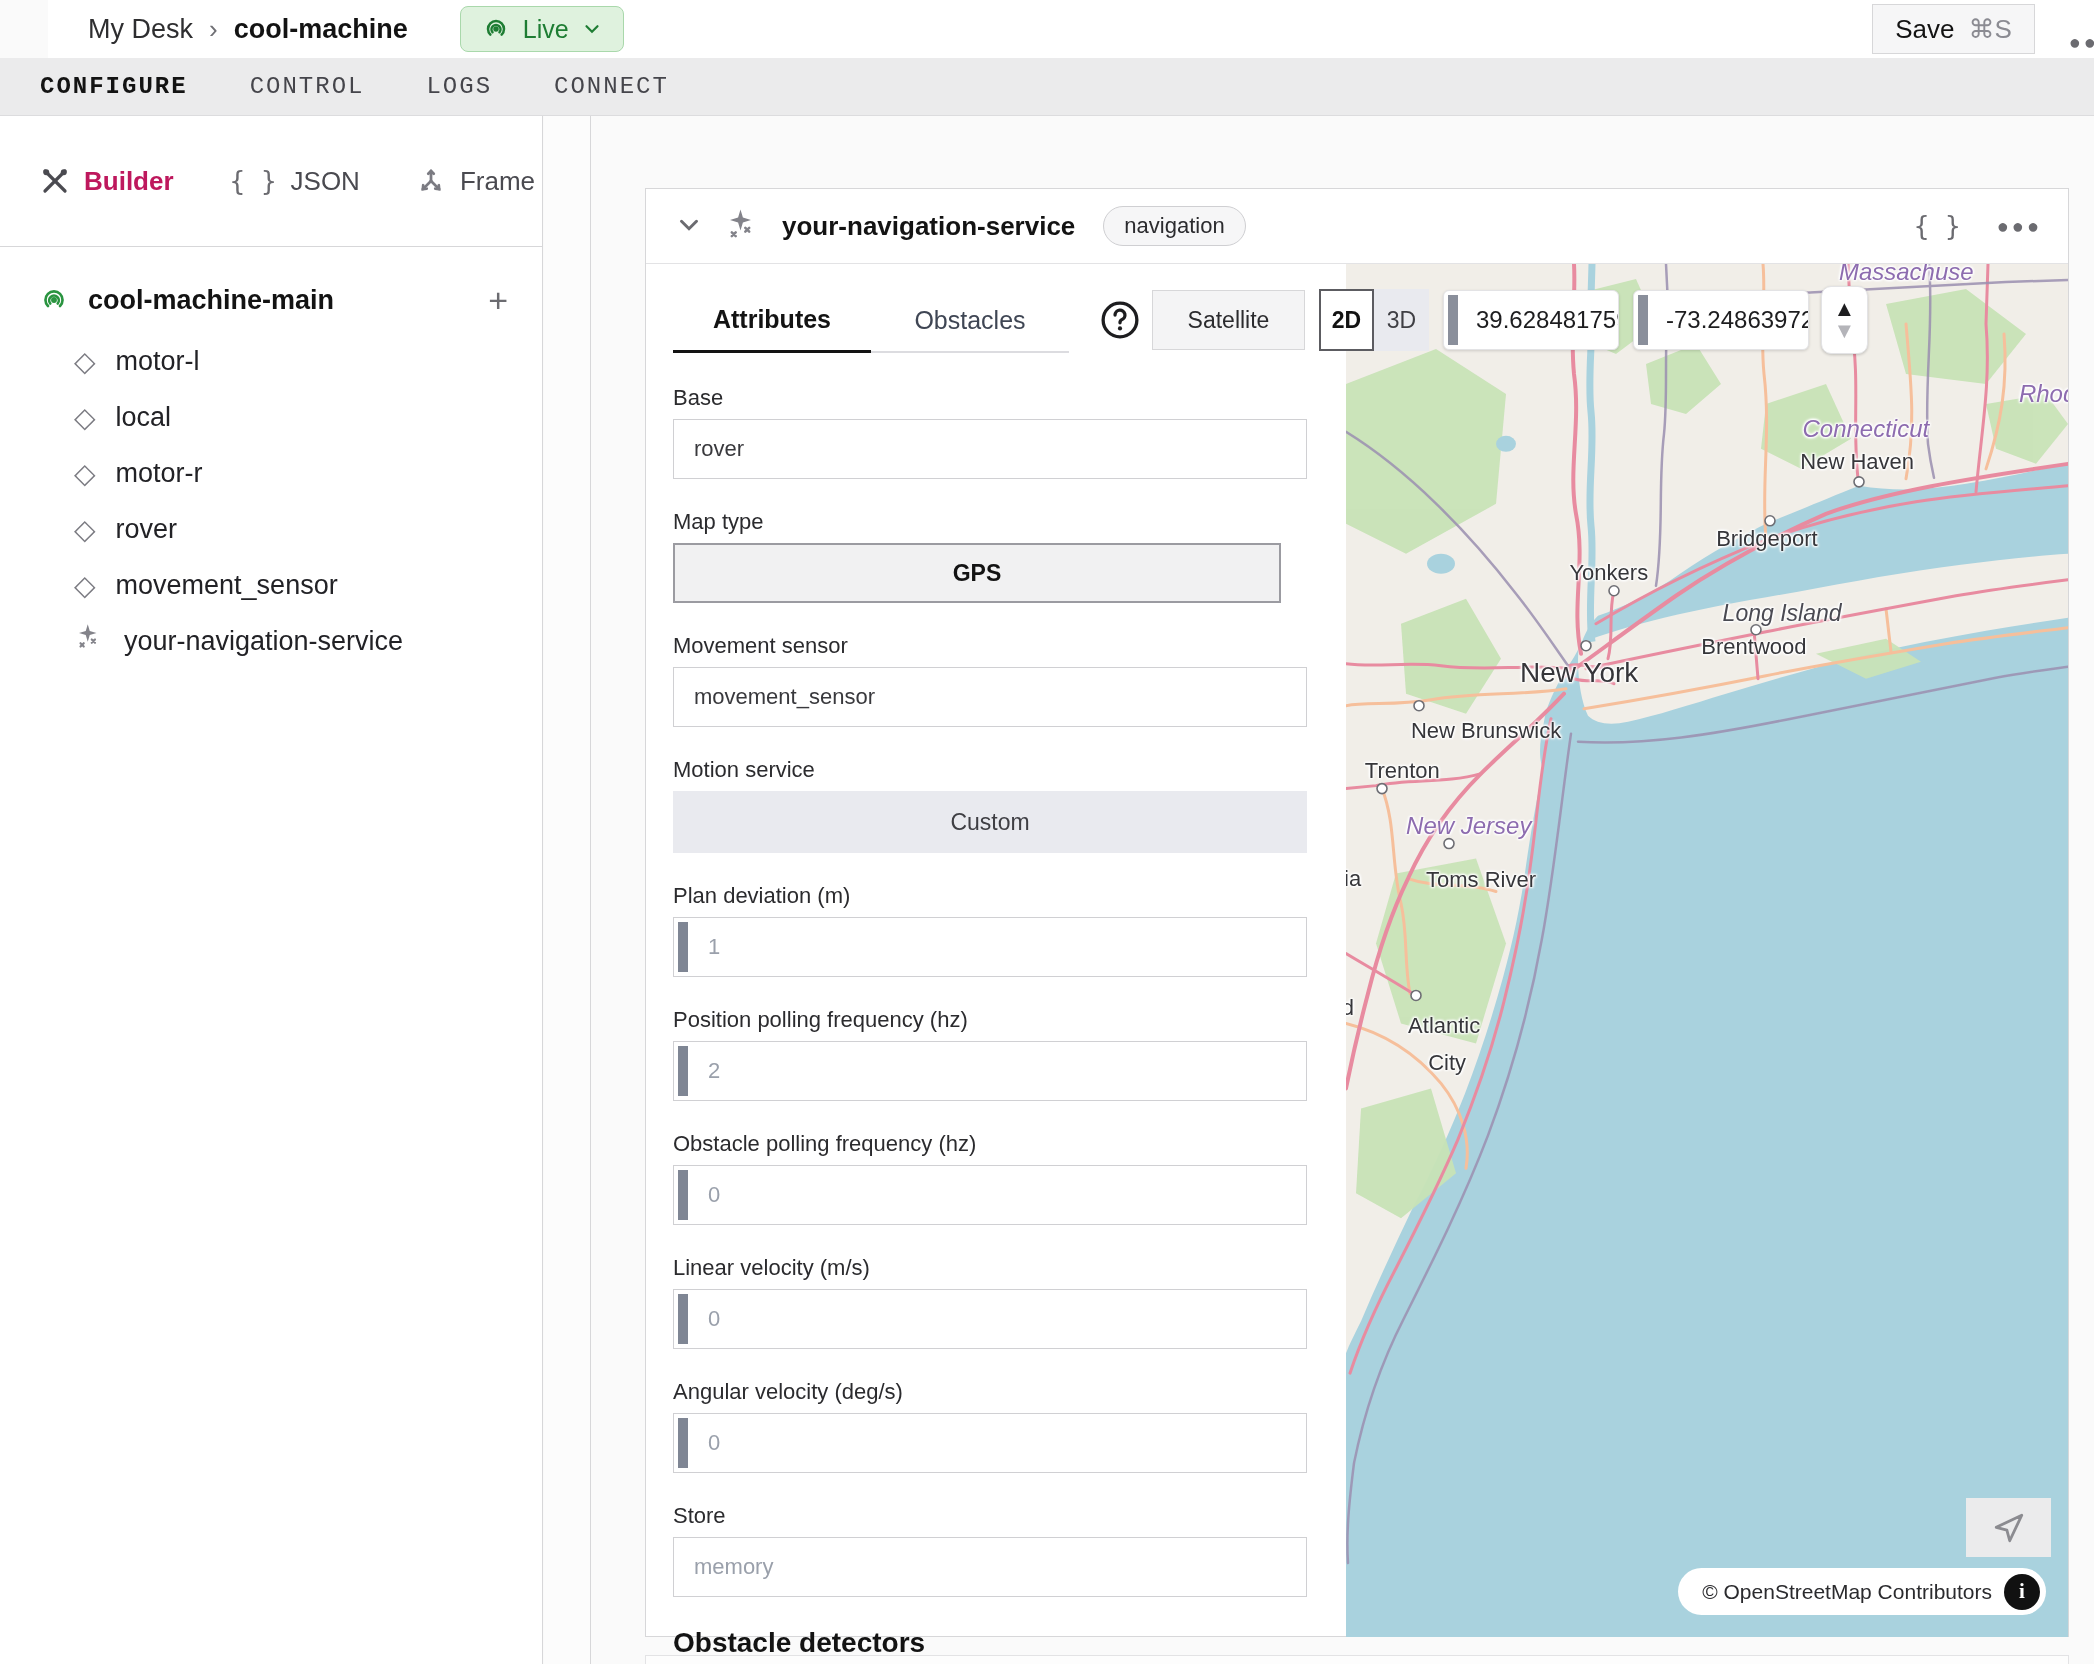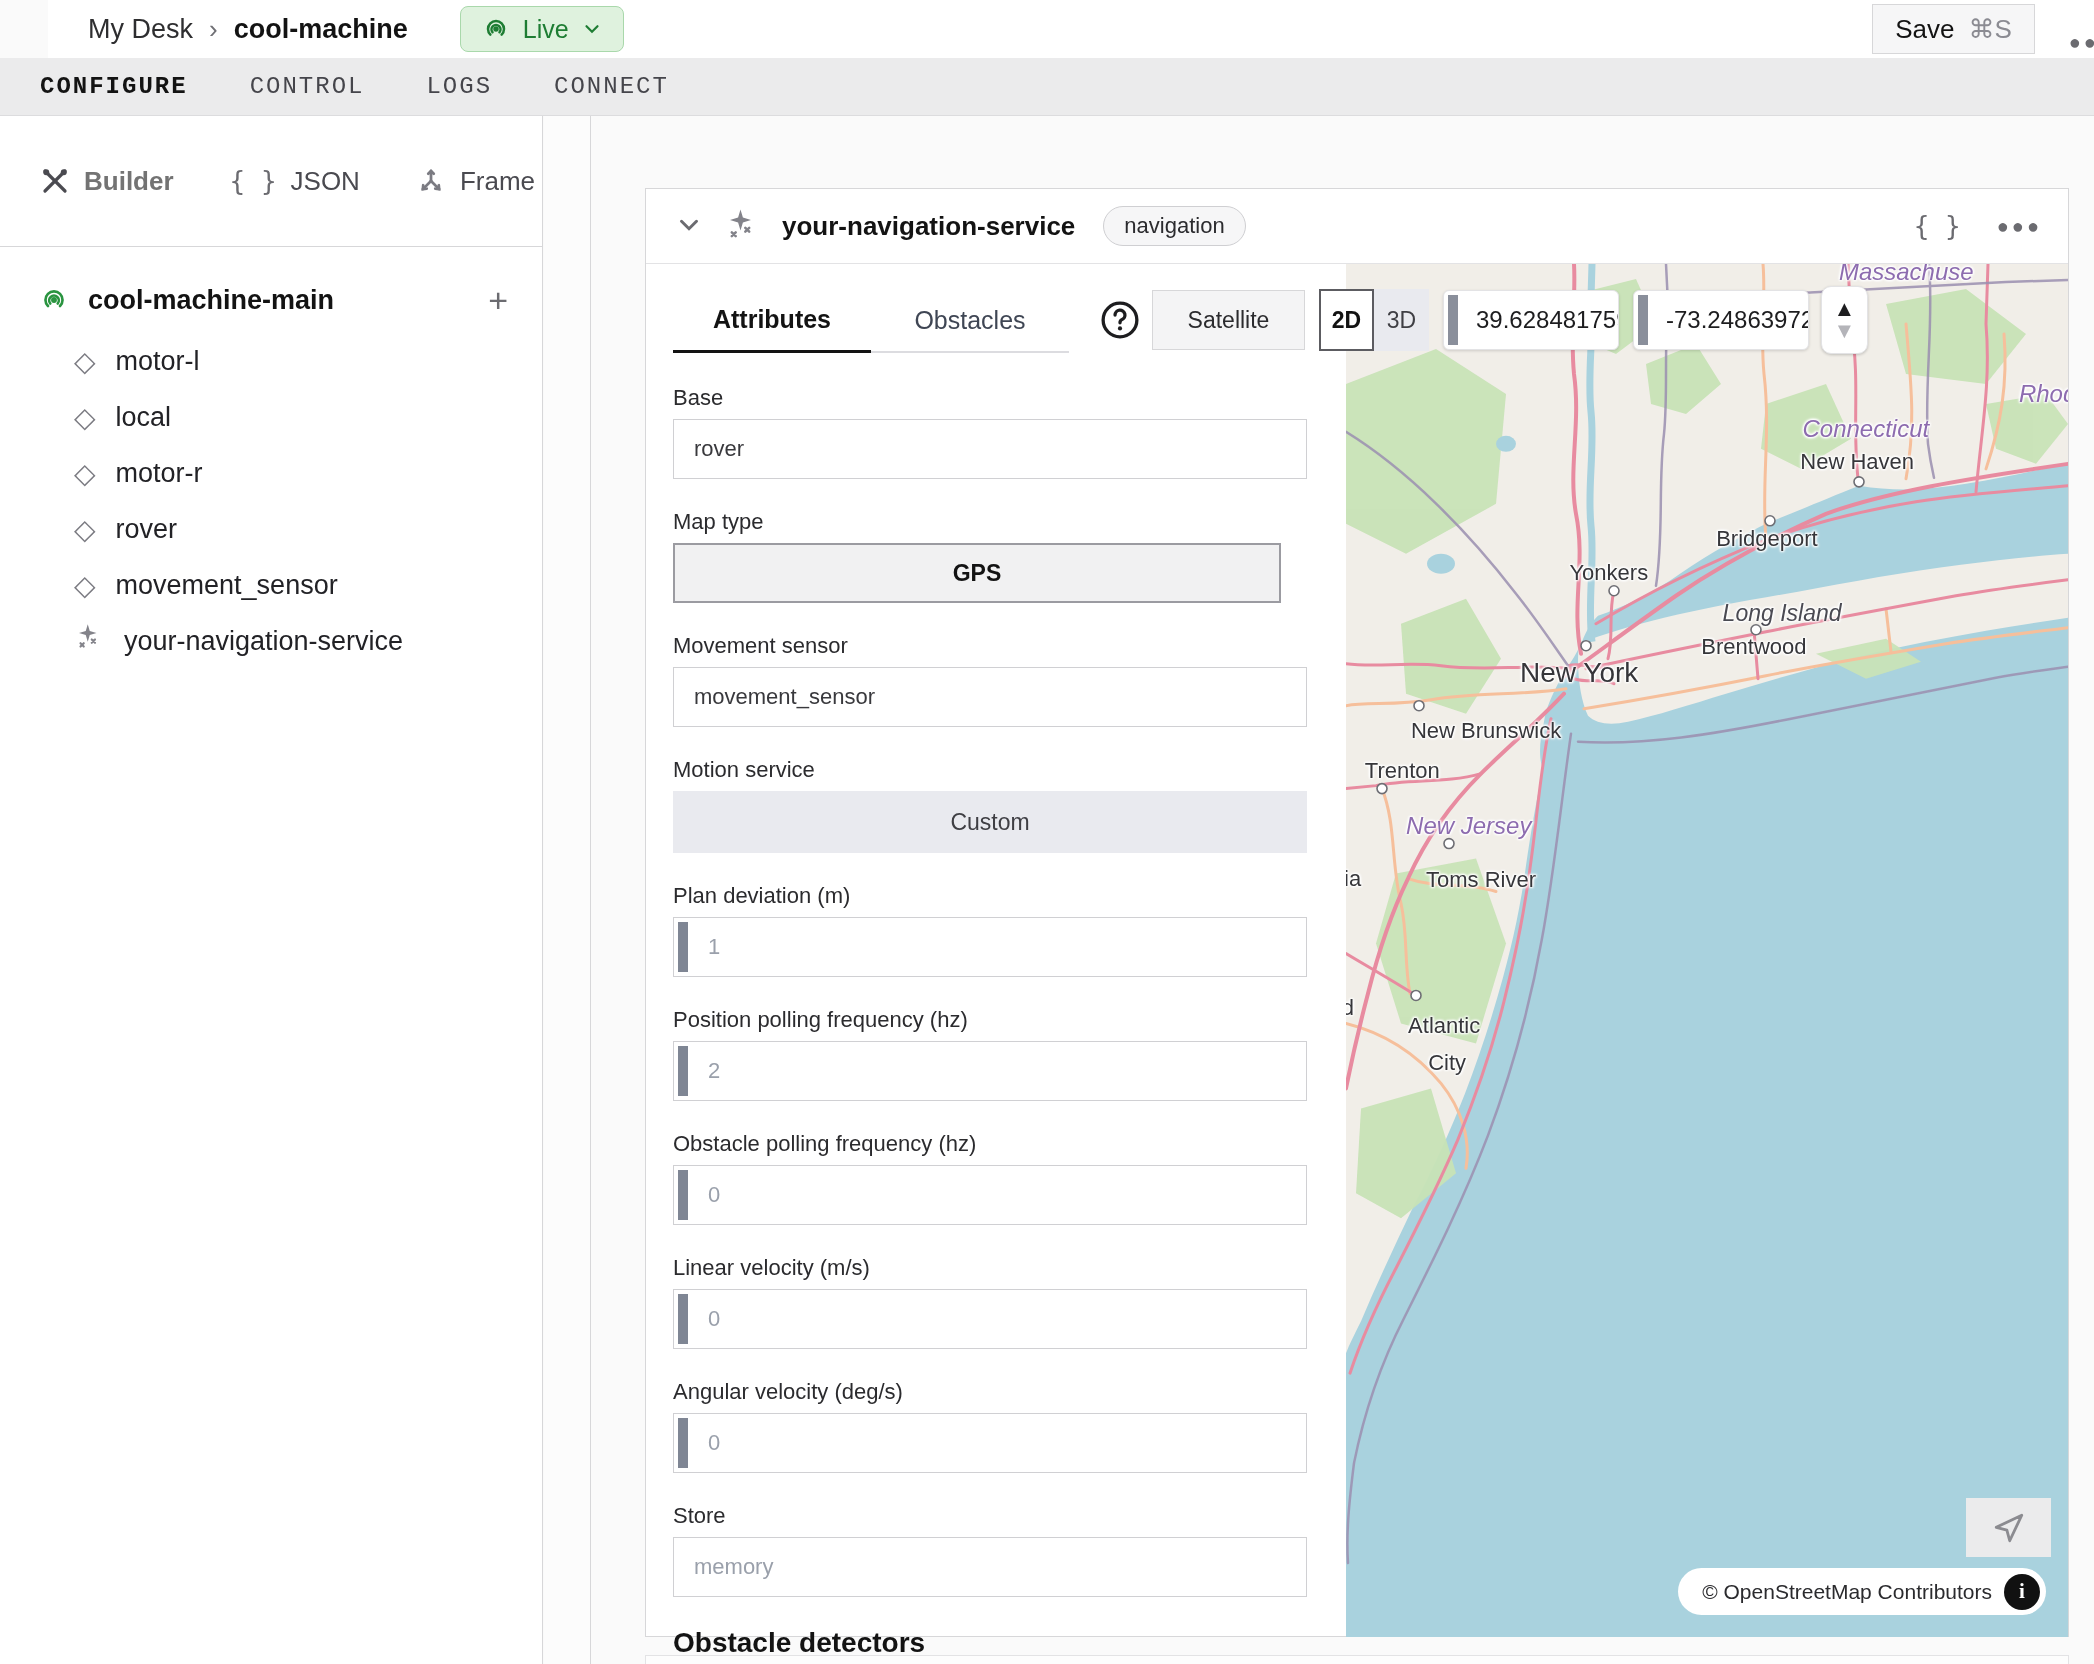--- a/index.html
+++ b/index.html
@@ -20,21 +20,21 @@
 
   
   .tabbar { position:absolute; left:0; top:58px; width:2094px; height:58px; background:#ebebec; border-bottom:1px solid #dcdcde; display:flex; align-items:center; padding-left:40px; gap:62px; }
   .top-tab { font-family:"Liberation Mono","DejaVu Sans Mono",monospace; font-size:24px; letter-spacing:2px; color:#45454b; background:none; border:none; cursor:pointer; }
   .top-tab.active { font-weight:bold; color:#131313; }
 
   
   .sidebar { position:absolute; left:0; top:116px; width:543px; height:1548px; background:#ffffff; border-right:1px solid #d7d7d9; }
   .views-row { height:131px; border-bottom:1px solid #d7d7d9; display:flex; align-items:center; padding-left:40px; gap:56px; }
   .view { display:flex; align-items:center; gap:14px; font-size:26px; color:#4a4a50; background:none; border:none; cursor:pointer; }
-  .view.active { font-weight:bold; color:#737373;justify-content:space-between; }
+  .view.active { font-weight:bold; color:#be185d;justify-content:space-between; }
   .view .vicon { display:none; width:30px; height:30px; }
   .view.builder .vicon.i-builder, .view.json .vicon.i-json, .view.frame .vicon.i-frame { display:inline-block; }
   .vicon svg { width:30px; height:30px; }
   .i-json { font-family:"DejaVu Sans Mono",monospace; font-size:26px; color:#6b6b70; width:auto!important; }
   .tree { padding:28px 0 0 0; }
   .tree-root { display:flex; align-items:center; height:50px; padding:0 34px 0 38px; margin-bottom:8px; cursor:pointer; }
   .tree-root-name { font-size:27px; font-weight:bold; margin-left:18px; }
   .plus-btn { margin-left:auto; background:none; border:none; font-size:34px; color:#6b6b70; cursor:pointer; line-height:1; }
   .tree-item { display:flex; align-items:center; height:56px; padding-left:74px; gap:20px; font-size:27px; color:#222226; cursor:pointer; }
   .tree-item .icon-diamond { color:#7b7b82; font-size:28px; }

